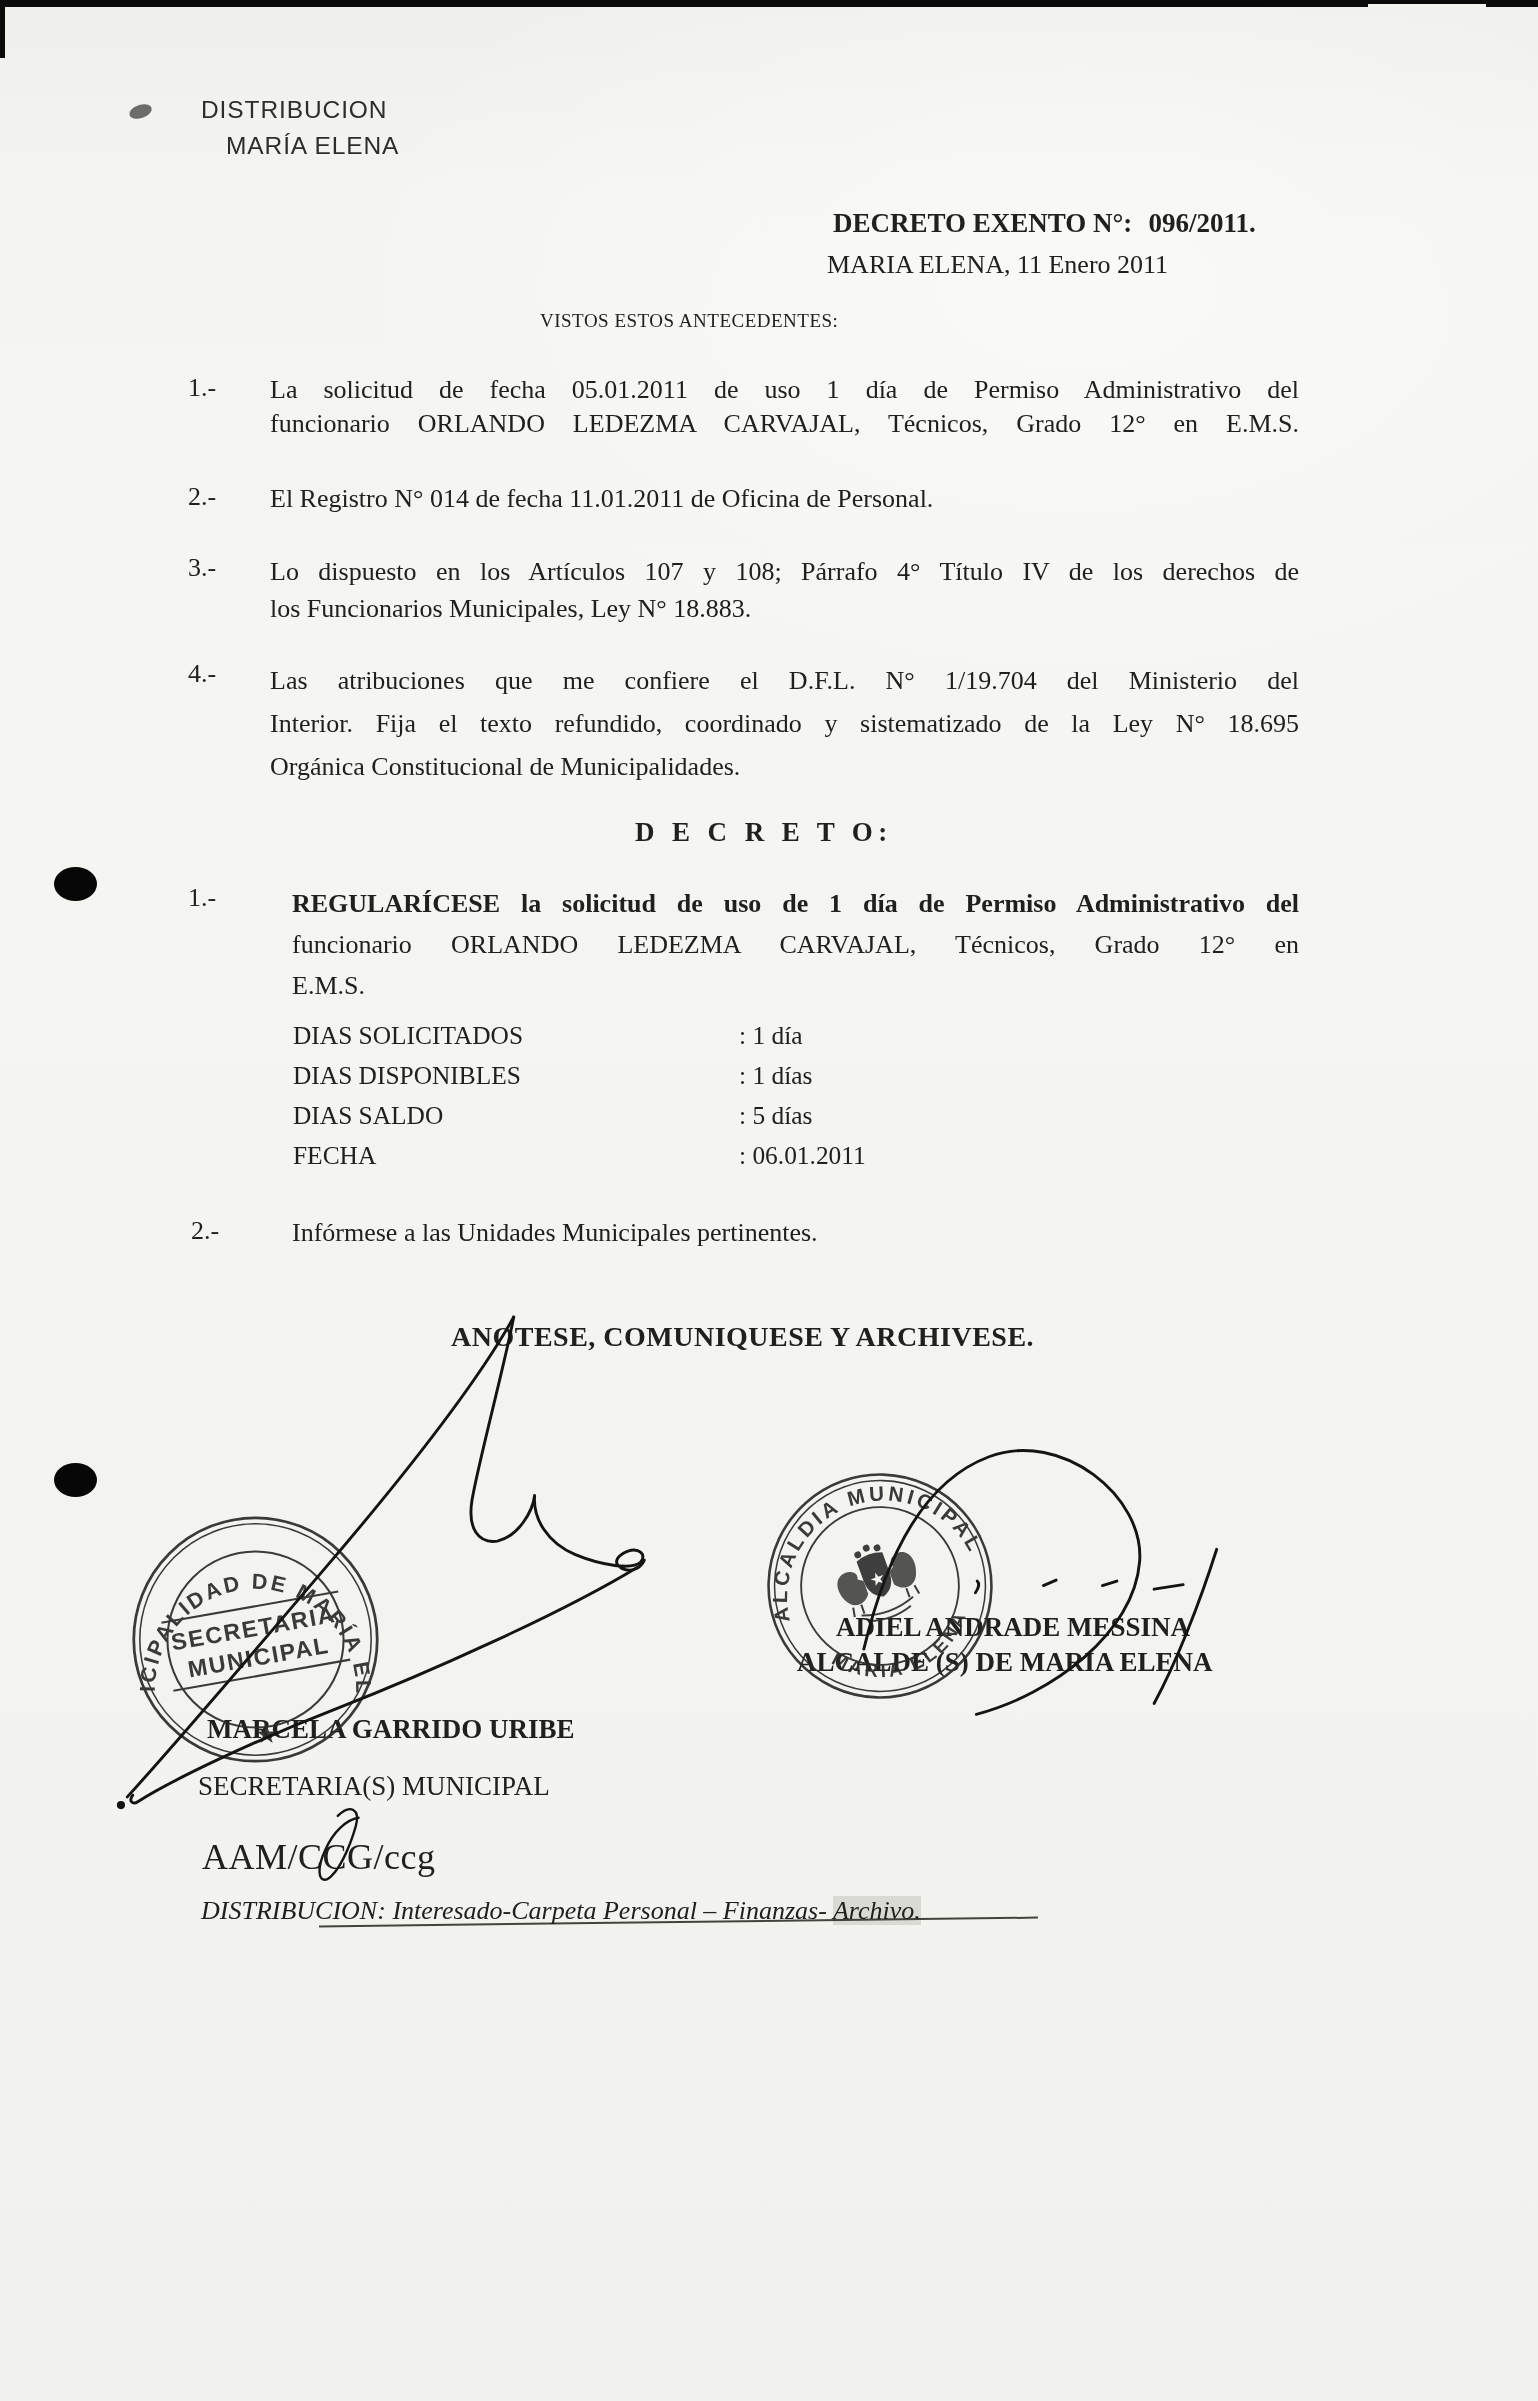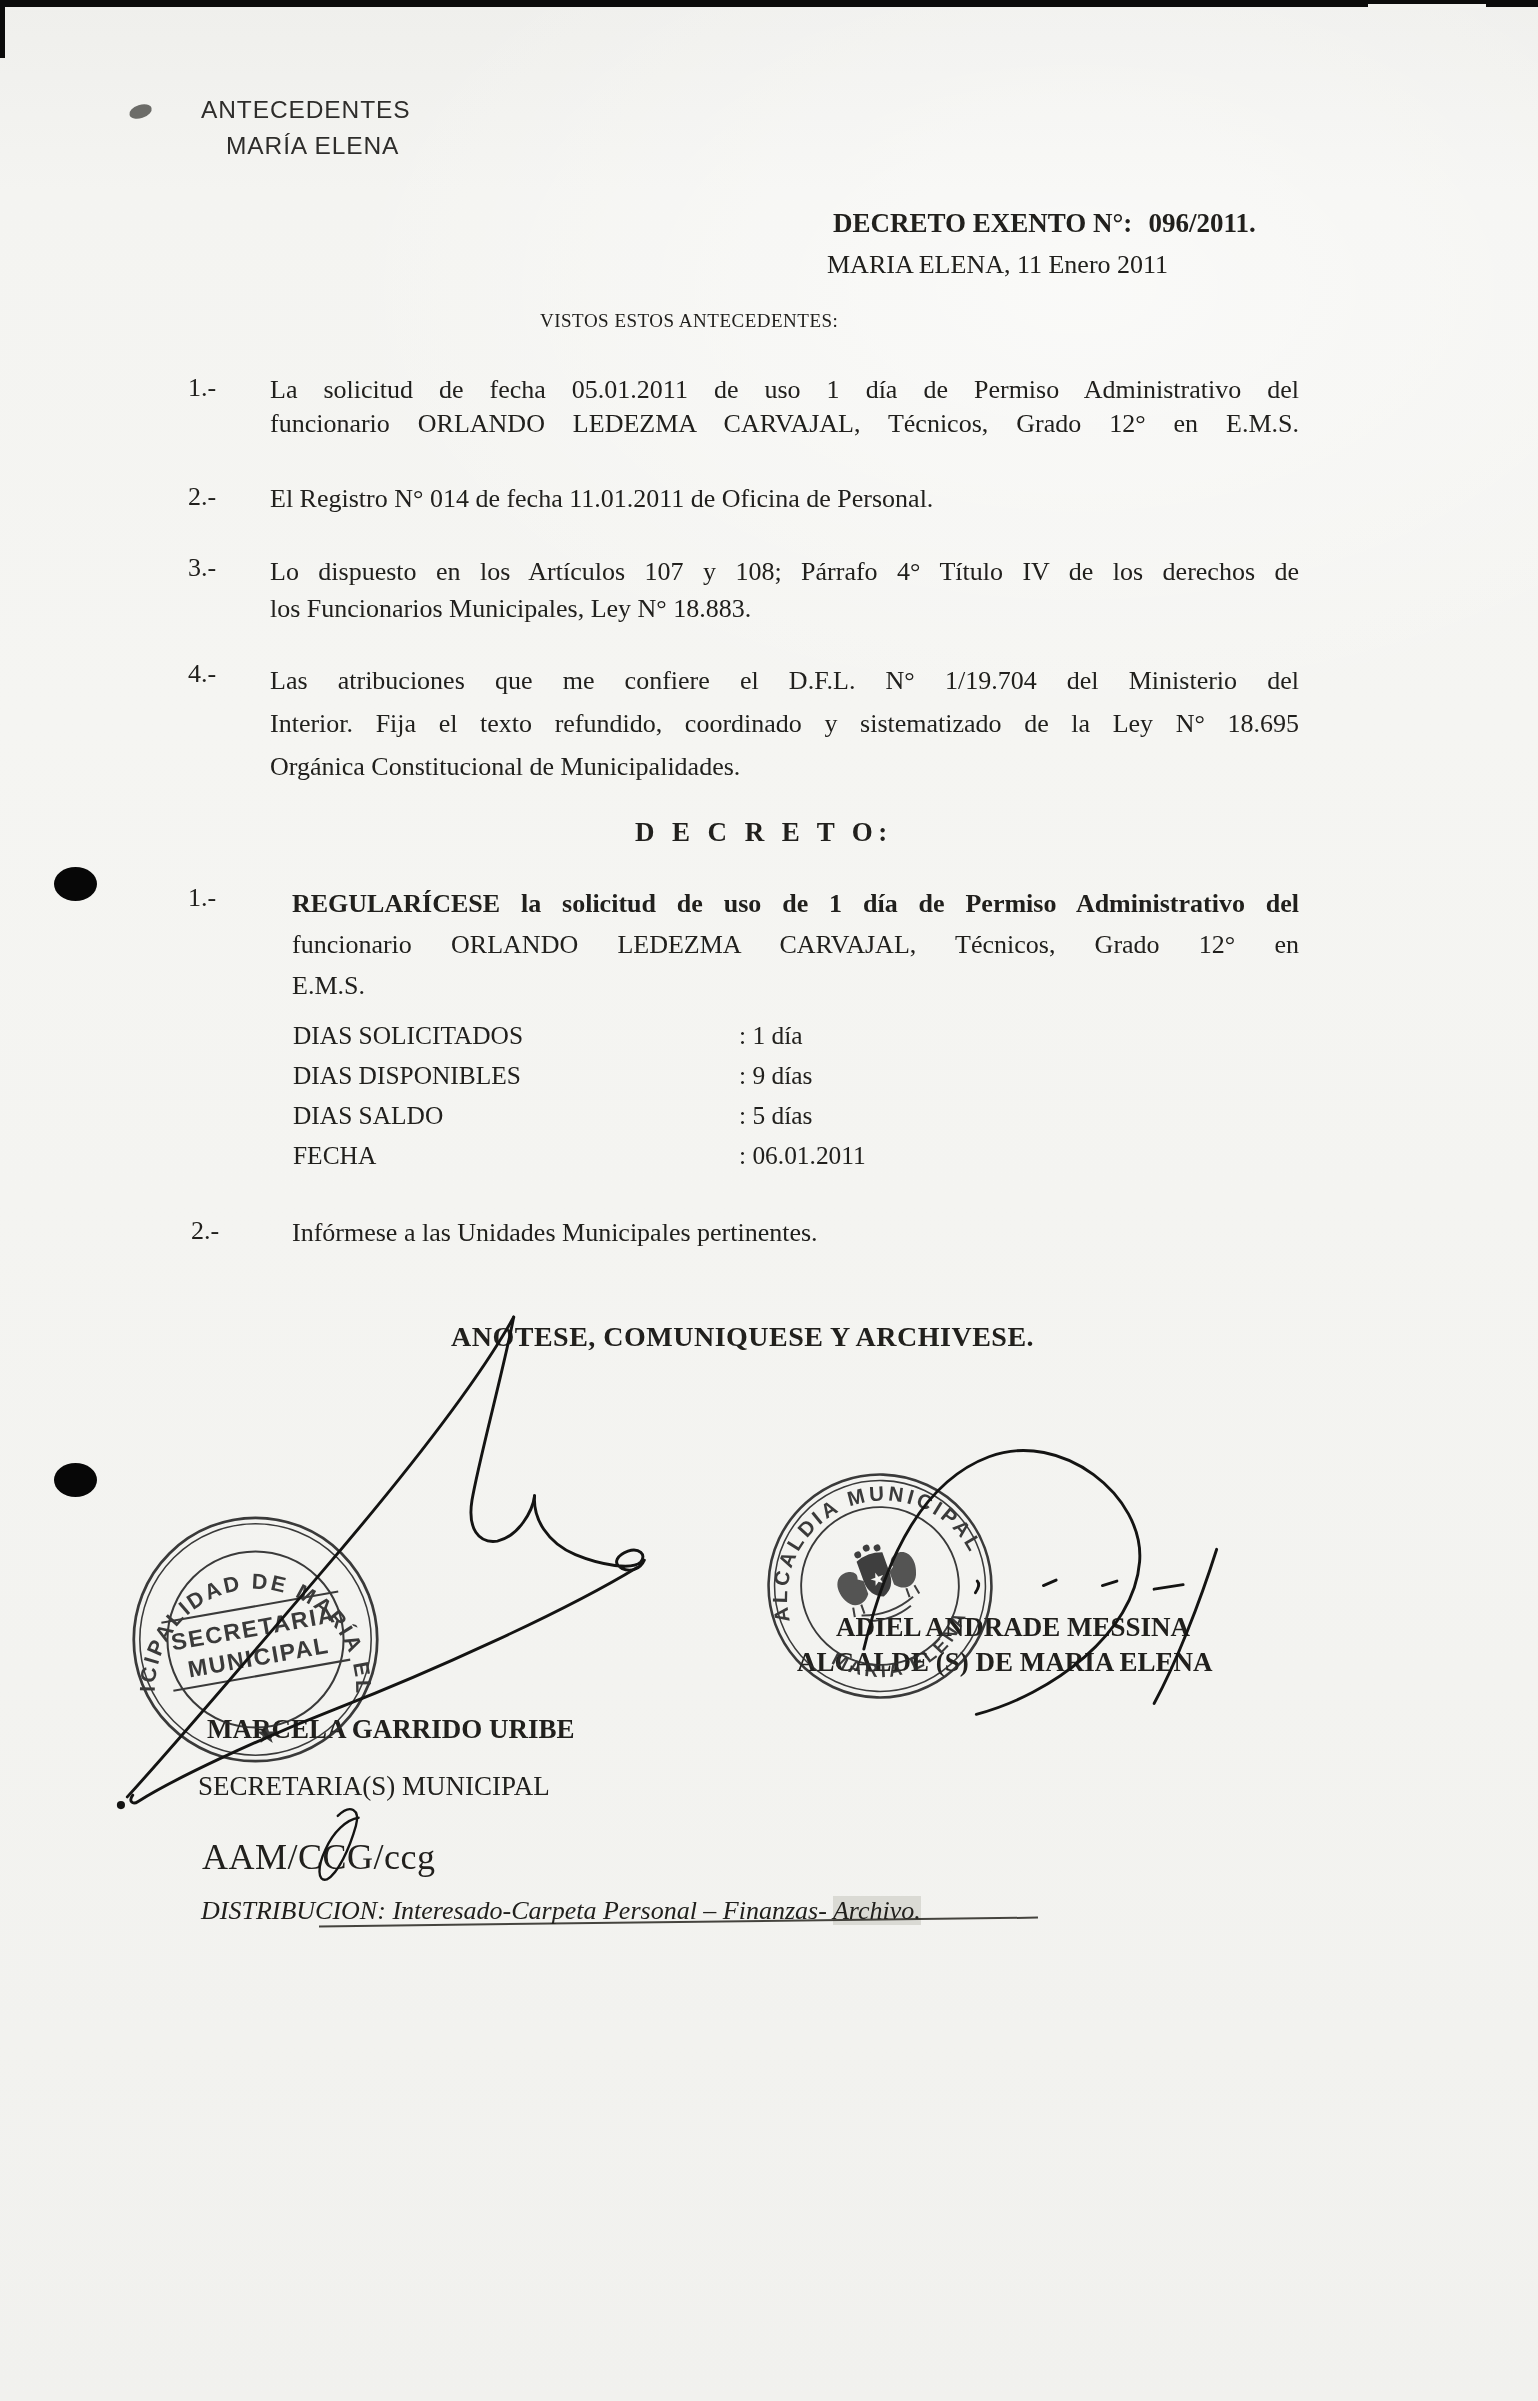--- a/index.html
+++ b/index.html
@@ -55,21 +55,21 @@
   .strike{left:319px;top:1921px;width:719px;height:1.8px;background:#26251f;transform:rotate(-.7deg);opacity:.85;}
   svg{display:block;}
   .stampwrap{opacity:.92;}
 </style>
 </head>
 <body>
 
 <div class="page">
 
   <div class="abs smudge"></div>
-  <div class="abs lh1">ANTECEDENTES</div>
+  <div class="abs lh1">DISTRIBUCION</div>
   <div class="abs lh2">MARÍA ELENA</div>
 
   <div class="abs decline">
     <span>DECRETO EXENTO N°:</span><span class="decnum">096/2011.</span>
   </div>
   <div class="abs placedate">MARIA ELENA,  11 Enero 2011</div>
 
   <div class="abs vistos-title">VISTOS ESTOS ANTECEDENTES:</div>
 
   <div class="abs item lh38" style="top:373px;">
@@ -115,21 +115,21 @@
     </div>
   </div>
 
   <div class="abs days">
     <div class="row">
       <span class="lbl">DIAS SOLICITADOS</span>
       <span class="val">: 1  día</span>
     </div>
     <div class="row">
       <span class="lbl">DIAS DISPONIBLES</span>
-      <span class="val">: 9  días</span>
+      <span class="val">: 1  días</span>
     </div>
     <div class="row">
       <span class="lbl">DIAS SALDO</span>
       <span class="val">: 5   días</span>
     </div>
     <div class="row">
       <span class="lbl">FECHA</span>
       <span class="val">: 06.01.2011</span>
     </div>
   </div>

